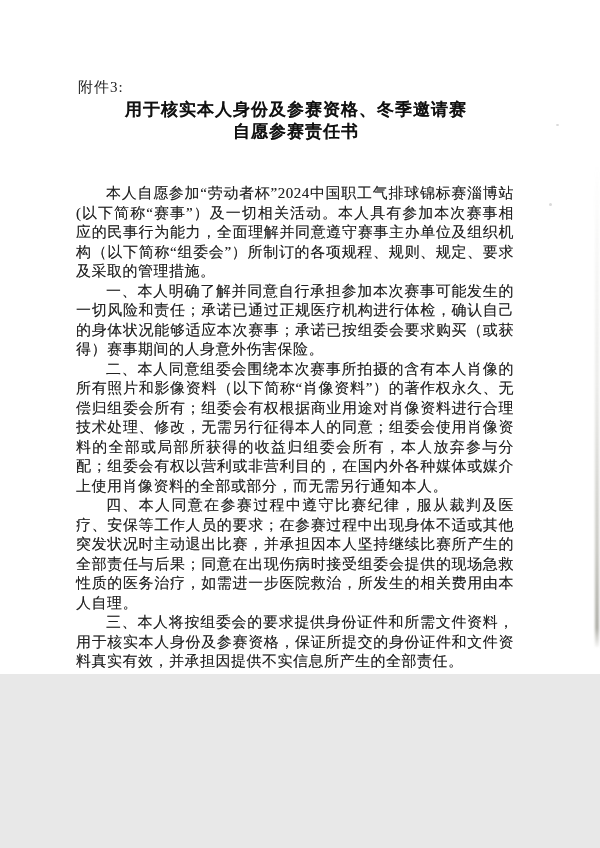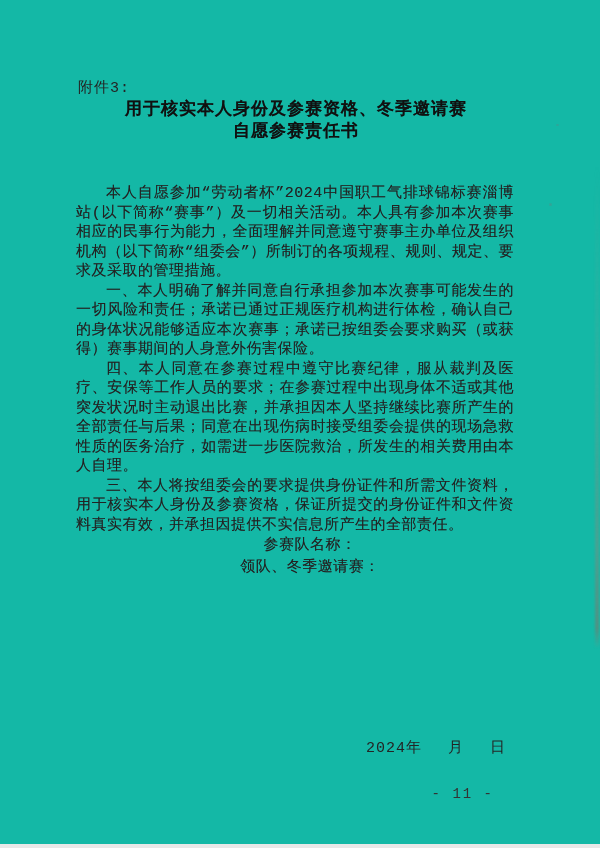--- a/index.html
+++ b/index.html
@@ -1,23 +1,23 @@
 <!DOCTYPE html>
 <html><head>
 <meta charset="utf-8">
 <style>
   html, body { margin: 0; padding: 0; background: #e8e8e8; }
   .page {
     position: relative;
     width: 600px;
-    height: 844px;
+    height: 674px;
     margin: 0 auto;
-    background: #14b8a6;
+    background: #ffffff;
     overflow: hidden;
-    font-family: Liberation Mono, monospace;
+    font-family: Liberation Serif, serif;
     color: #1e1e1e;
   }
   .attachment-label {
     position: absolute;
     left: 78px;
     top: 78px;
     font-size: 15px;
     letter-spacing: 1px;
     color: #242424;
   }
@@ -97,20 +97,21 @@
   <div class="attachment-label">附件3:</div>
 
   <div class="title-block">
     <div>用于核实本人身份及参赛资格、冬季邀请赛</div>
     <div>自愿参赛责任书</div>
   </div>
 
   <div class="body-block">
     <p>本人自愿参加“劳动者杯”2024中国职工气排球锦标赛淄博站(以下简称“赛事”）及一切相关活动。本人具有参加本次赛事相应的民事行为能力，全面理解并同意遵守赛事主办单位及组织机构（以下简称“组委会”）所制订的各项规程、规则、规定、要求及采取的管理措施。</p>
     <p>一、本人明确了解并同意自行承担参加本次赛事可能发生的一切风险和责任；承诺已通过正规医疗机构进行体检，确认自己的身体状况能够适应本次赛事；承诺已按组委会要求购买（或获得）赛事期间的人身意外伤害保险。</p>
+    <p>二、本人同意组委会围绕本次赛事所拍摄的含有本人肖像的所有照片和影像资料（以下简称“肖像资料”）的著作权永久、无偿归组委会所有；组委会有权根据商业用途对肖像资料进行合理技术处理、修改，无需另行征得本人的同意；组委会使用肖像资料的全部或局部所获得的收益归组委会所有，本人放弃参与分配；组委会有权以营利或非营利目的，在国内外各种媒体或媒介上使用肖像资料的全部或部分，而无需另行通知本人。</p>
     <p>四、本人同意在参赛过程中遵守比赛纪律，服从裁判及医疗、安保等工作人员的要求；在参赛过程中出现身体不适或其他突发状况时主动退出比赛，并承担因本人坚持继续比赛所产生的全部责任与后果；同意在出现伤病时接受组委会提供的现场急救性质的医务治疗，如需进一步医院救治，所发生的相关费用由本人自理。</p>
     <p>三、本人将按组委会的要求提供身份证件和所需文件资料，用于核实本人身份及参赛资格，保证所提交的身份证件和文件资料真实有效，并承担因提供不实信息所产生的全部责任。</p>
 
     <div class="sig-block">
       <p>参赛队名称：</p>
       <p>领队、冬季邀请赛：</p>
     </div>
   </div>
 
   <div class="date-line">2024年　 月　 日</div>

